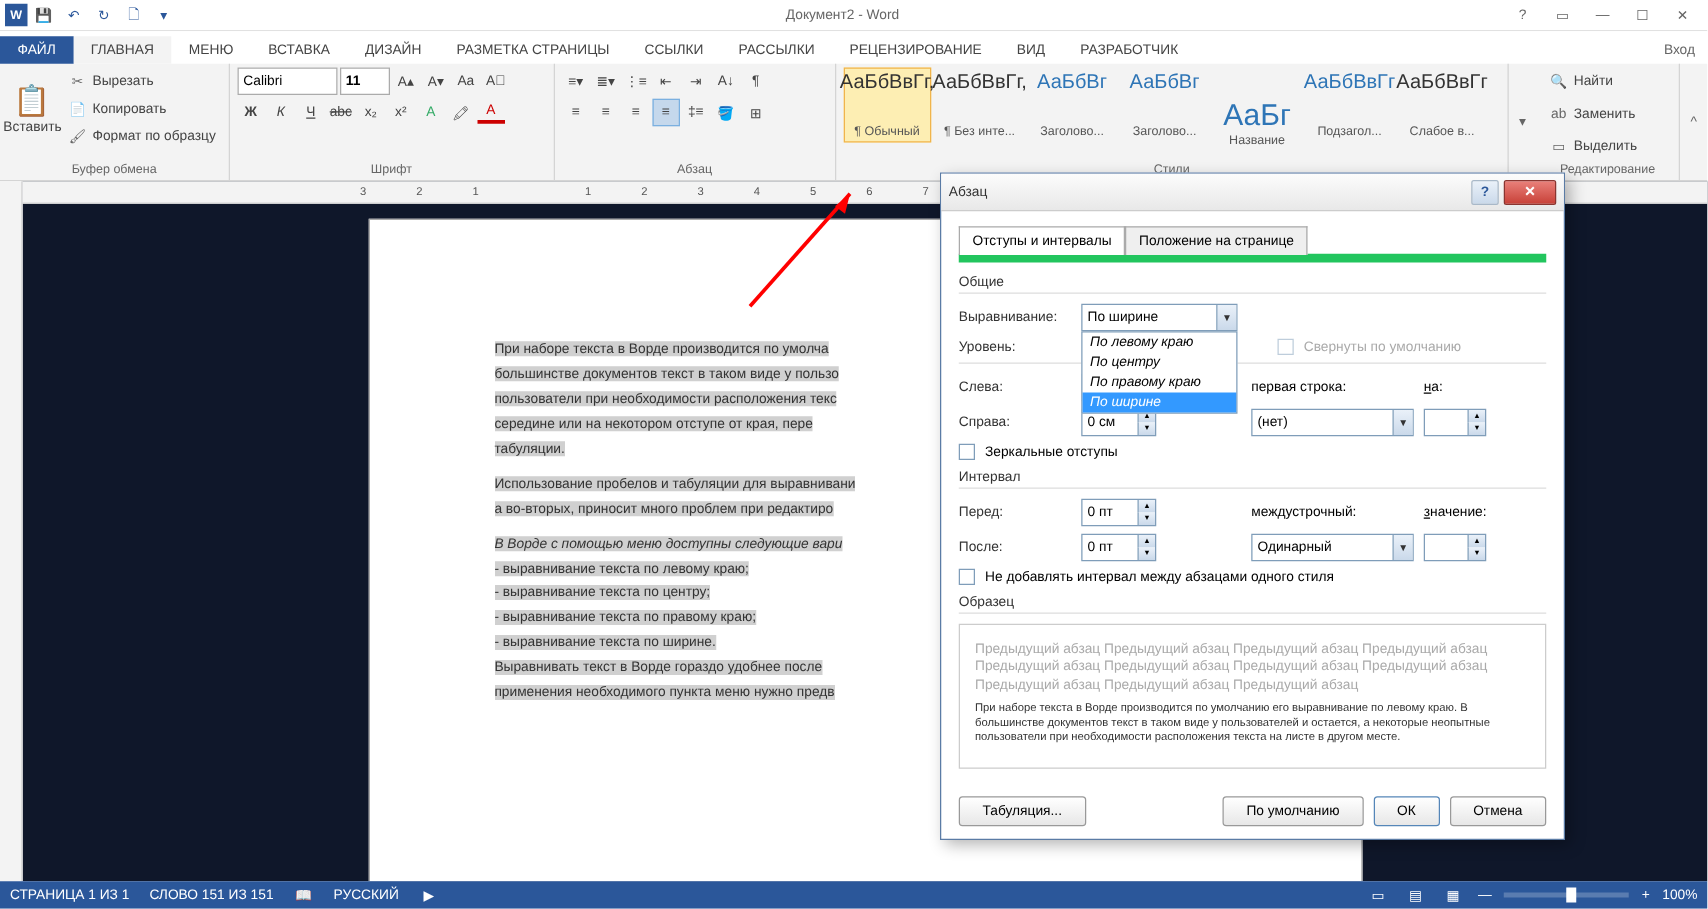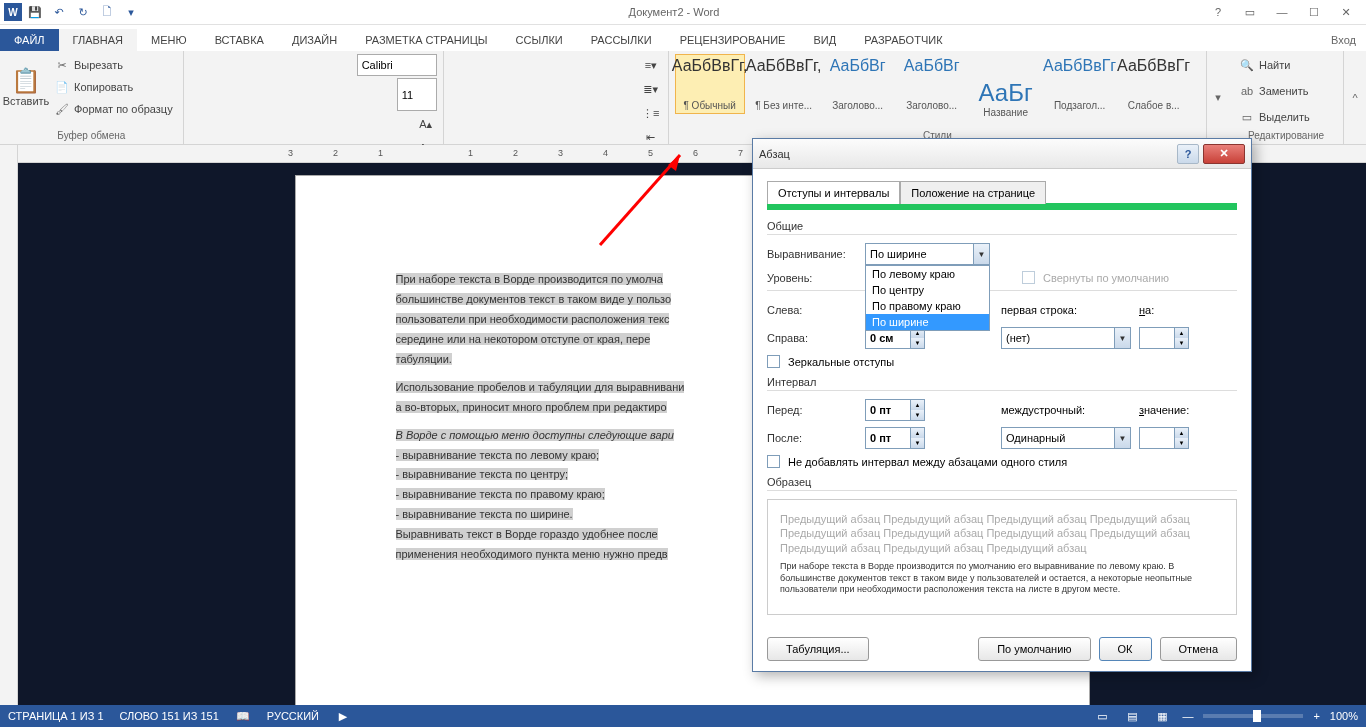--- a/index.html
+++ b/index.html
@@ -24,23 +24,23 @@
 
 .ribbon{height:94px;background:#f3f3f3;border-bottom:1px solid #d4d4d4;display:flex;}
 .ribbon-group{border-right:1px solid #d4d4d4;padding:3px 6px 0;display:flex;flex-direction:column;}
 .ribbon-group-content{flex:1;display:flex;gap:4px;}
 .ribbon-group-label{text-align:center;color:#666;font-size:10px;padding:2px 0 3px;position:relative;}
 .big-btn{width:40px;height:66px;display:flex;flex-direction:column;align-items:center;justify-content:center;color:#444;}
 .big-btn-icon{font-size:24px;color:#d07a3a;}
 .small-btn{height:22px;display:flex;align-items:center;gap:4px;padding:0 4px;color:#444;}
 .sb-icon{width:16px;text-align:center;color:#666;}
 .vstack{display:flex;flex-direction:column;}
-.hstack{display:flex;align-items:flex-end;gap:2px;flex-direction:column;}
+.hstack{display:flex;align-items:flex-start;gap:2px;}
 .font-combo{width:80px;height:22px;border:1px solid #ababab;background:#fff;padding:0 4px;display:flex;align-items:center;}
-.size-combo{width:40px;height:33px;border:1px solid #ababab;background:#fff;padding:0 4px;display:flex;align-items:center;}
+.size-combo{width:40px;height:22px;border:1px solid #ababab;background:#fff;padding:0 4px;display:flex;align-items:center;font-weight:bold;}
 .rb-icon{width:22px;height:22px;display:flex;align-items:center;justify-content:center;color:#444;}
 .rb-icon.active{background:#c5d8ec;border:1px solid #7bb0e0;}
 .style-btn{width:70px;height:60px;border:1px solid transparent;display:flex;flex-direction:column;align-items:center;justify-content:center;padding:2px;}
 .style-btn.selected{border:1px solid #f0b44c;background:#fdeeb3;}
 .style-preview{font-size:16px;color:#333;}
 .style-preview.blue{color:#2e75b6;}
 .style-preview.big{font-size:24px;margin-top:28px;}
 .style-label{font-size:10px;color:#555;margin-top:auto;}
 .collapse-btn{width:22px;display:flex;align-items:center;justify-content:center;color:#666;}
 
@@ -71,26 +71,26 @@
 .dlg-body{padding:12px 14px 4px;}
 .dlg-tabs{display:flex;border-bottom:7px solid #22c55e;margin-bottom:10px;}
 .dlg-tab{padding:5px 10px;border:1px solid #aaa;border-bottom:none;background:#efefef;margin-bottom:-1px;}
 .dlg-tab.active{background:#fff;}
 .fieldset-label{color:#333;padding-bottom:2px;}
 .fieldset-line{height:1px;background:#ddd;margin-bottom:8px;}
 .form-row{display:flex;align-items:center;margin-bottom:6px;gap:8px;}
 .form-label{width:90px;color:#333;}
 .combo{height:22px;border:1px solid #7f9db9;background:#fff;display:flex;align-items:center;padding:0 4px;position:relative;}
 .combo-arrow{width:16px;height:20px;background:linear-gradient(#eaf1f9,#cad9ea);border-left:1px solid #7f9db9;margin-right:-4px;margin-left:auto;display:flex;align-items:center;justify-content:center;font-size:8px;color:#333;}
-.spinner{width:60px;height:22px;border:1px solid #7f9db9;background:#fff;display:flex;align-items:center;padding:0 4px;position:relative;font-weight:bold;}
+.spinner{width:60px;height:22px;border:1px solid #7f9db9;background:#fff;display:flex;align-items:center;padding:0 4px;position:relative;}
 .spinner-btns{width:14px;height:20px;margin-right:-4px;margin-left:auto;display:flex;flex-direction:column;}
 .spinner-btn{flex:1;background:linear-gradient(#eaf1f9,#cad9ea);border-left:1px solid #7f9db9;font-size:6px;display:flex;align-items:center;justify-content:center;}
 .checkbox{width:13px;height:13px;border:1px solid #7f9db9;background:#fff;}
 .dropdown-list{position:absolute;top:21px;left:-1px;right:-1px;background:#fff;border:1px solid #7f9db9;z-index:10;}
-.dropdown-item{padding:2px 6px;}
+.dropdown-item{padding:2px 6px;font-style:italic;}
 .dropdown-item.highlighted{background:#3399ff;color:#fff;}
 .preview-box{border:1px solid #ccc;padding:12px;margin:8px 0;min-height:90px;}
 .preview-text{font-size:8px;color:#aaa;line-height:1.3;}
 .preview-text .main{font-size:9px;color:#333;margin:6px 0;}
 .dlg-buttons{display:flex;padding:10px 14px;gap:8px;border-top:0;}
 .dlg-btn{height:24px;padding:0 18px;border:1px solid #999;background:linear-gradient(#fff,#e7e7e7);border-radius:3px;display:flex;align-items:center;}
 .dlg-btn.primary{border:1px solid #5586b8;}
 
 
 .statusbar{height:22px;background:#2b579a;color:#fff;display:flex;align-items:center;padding:0 8px;font-size:11px;gap:16px;position:absolute;bottom:0;left:0;right:0;}

